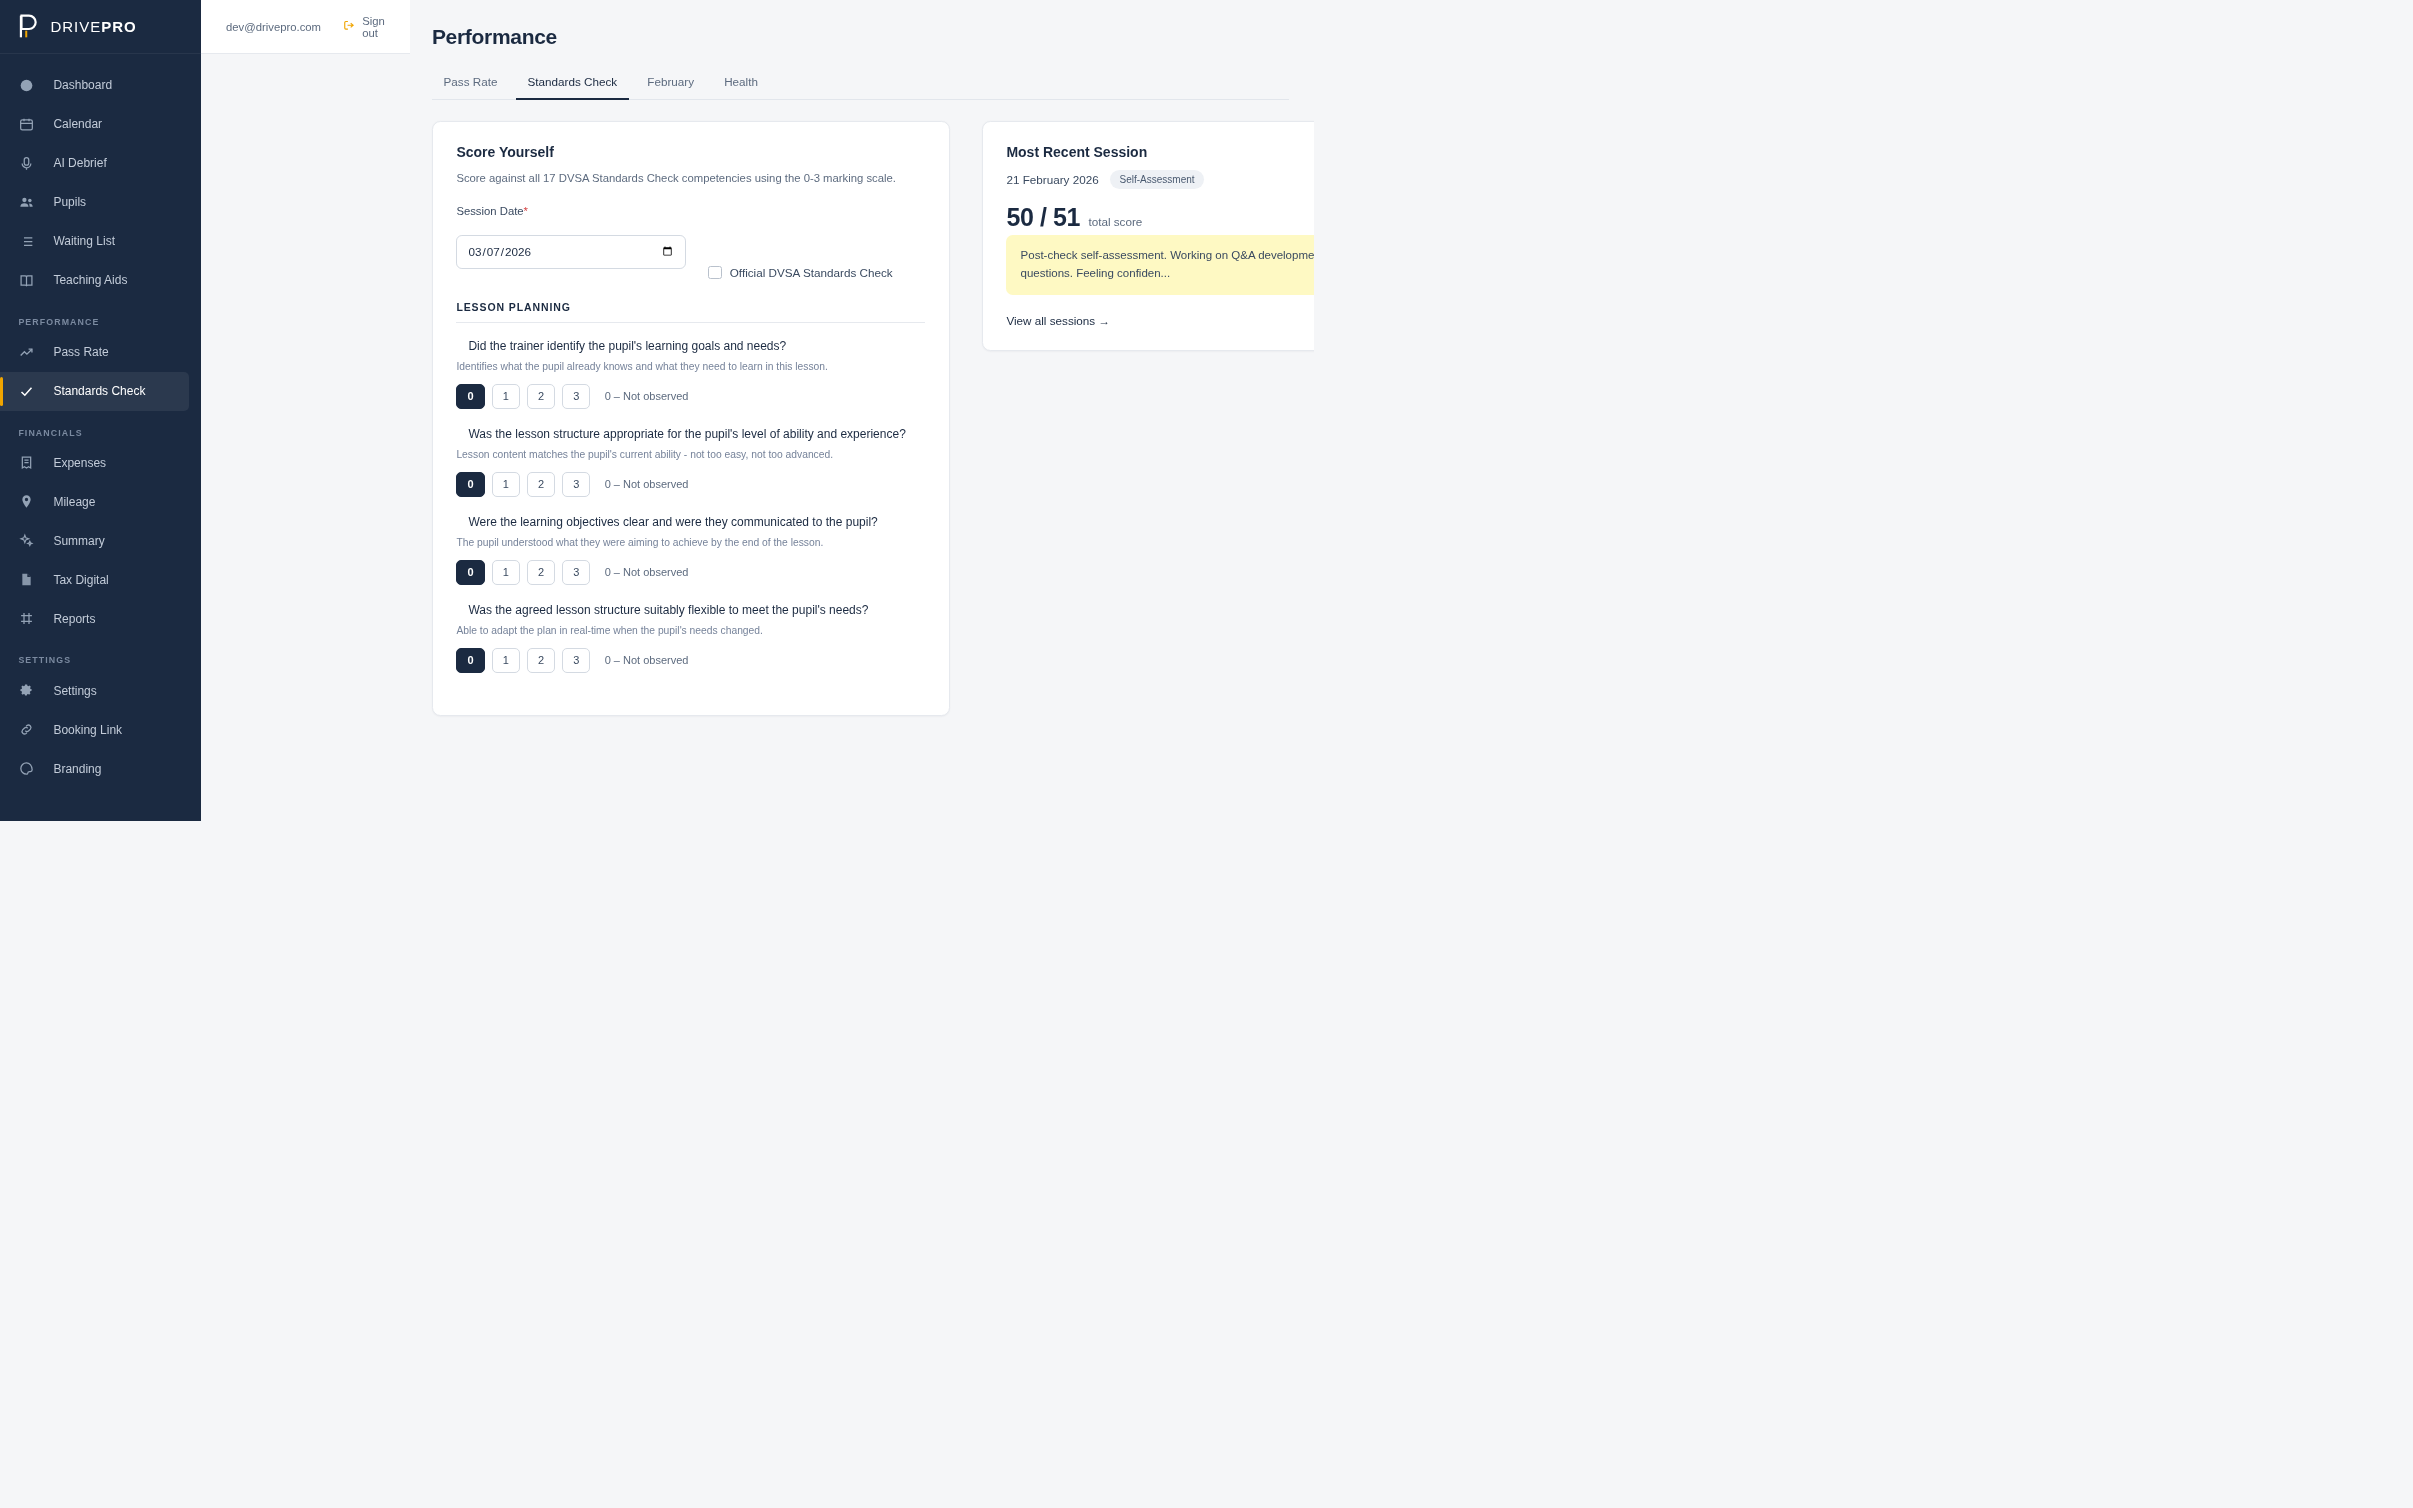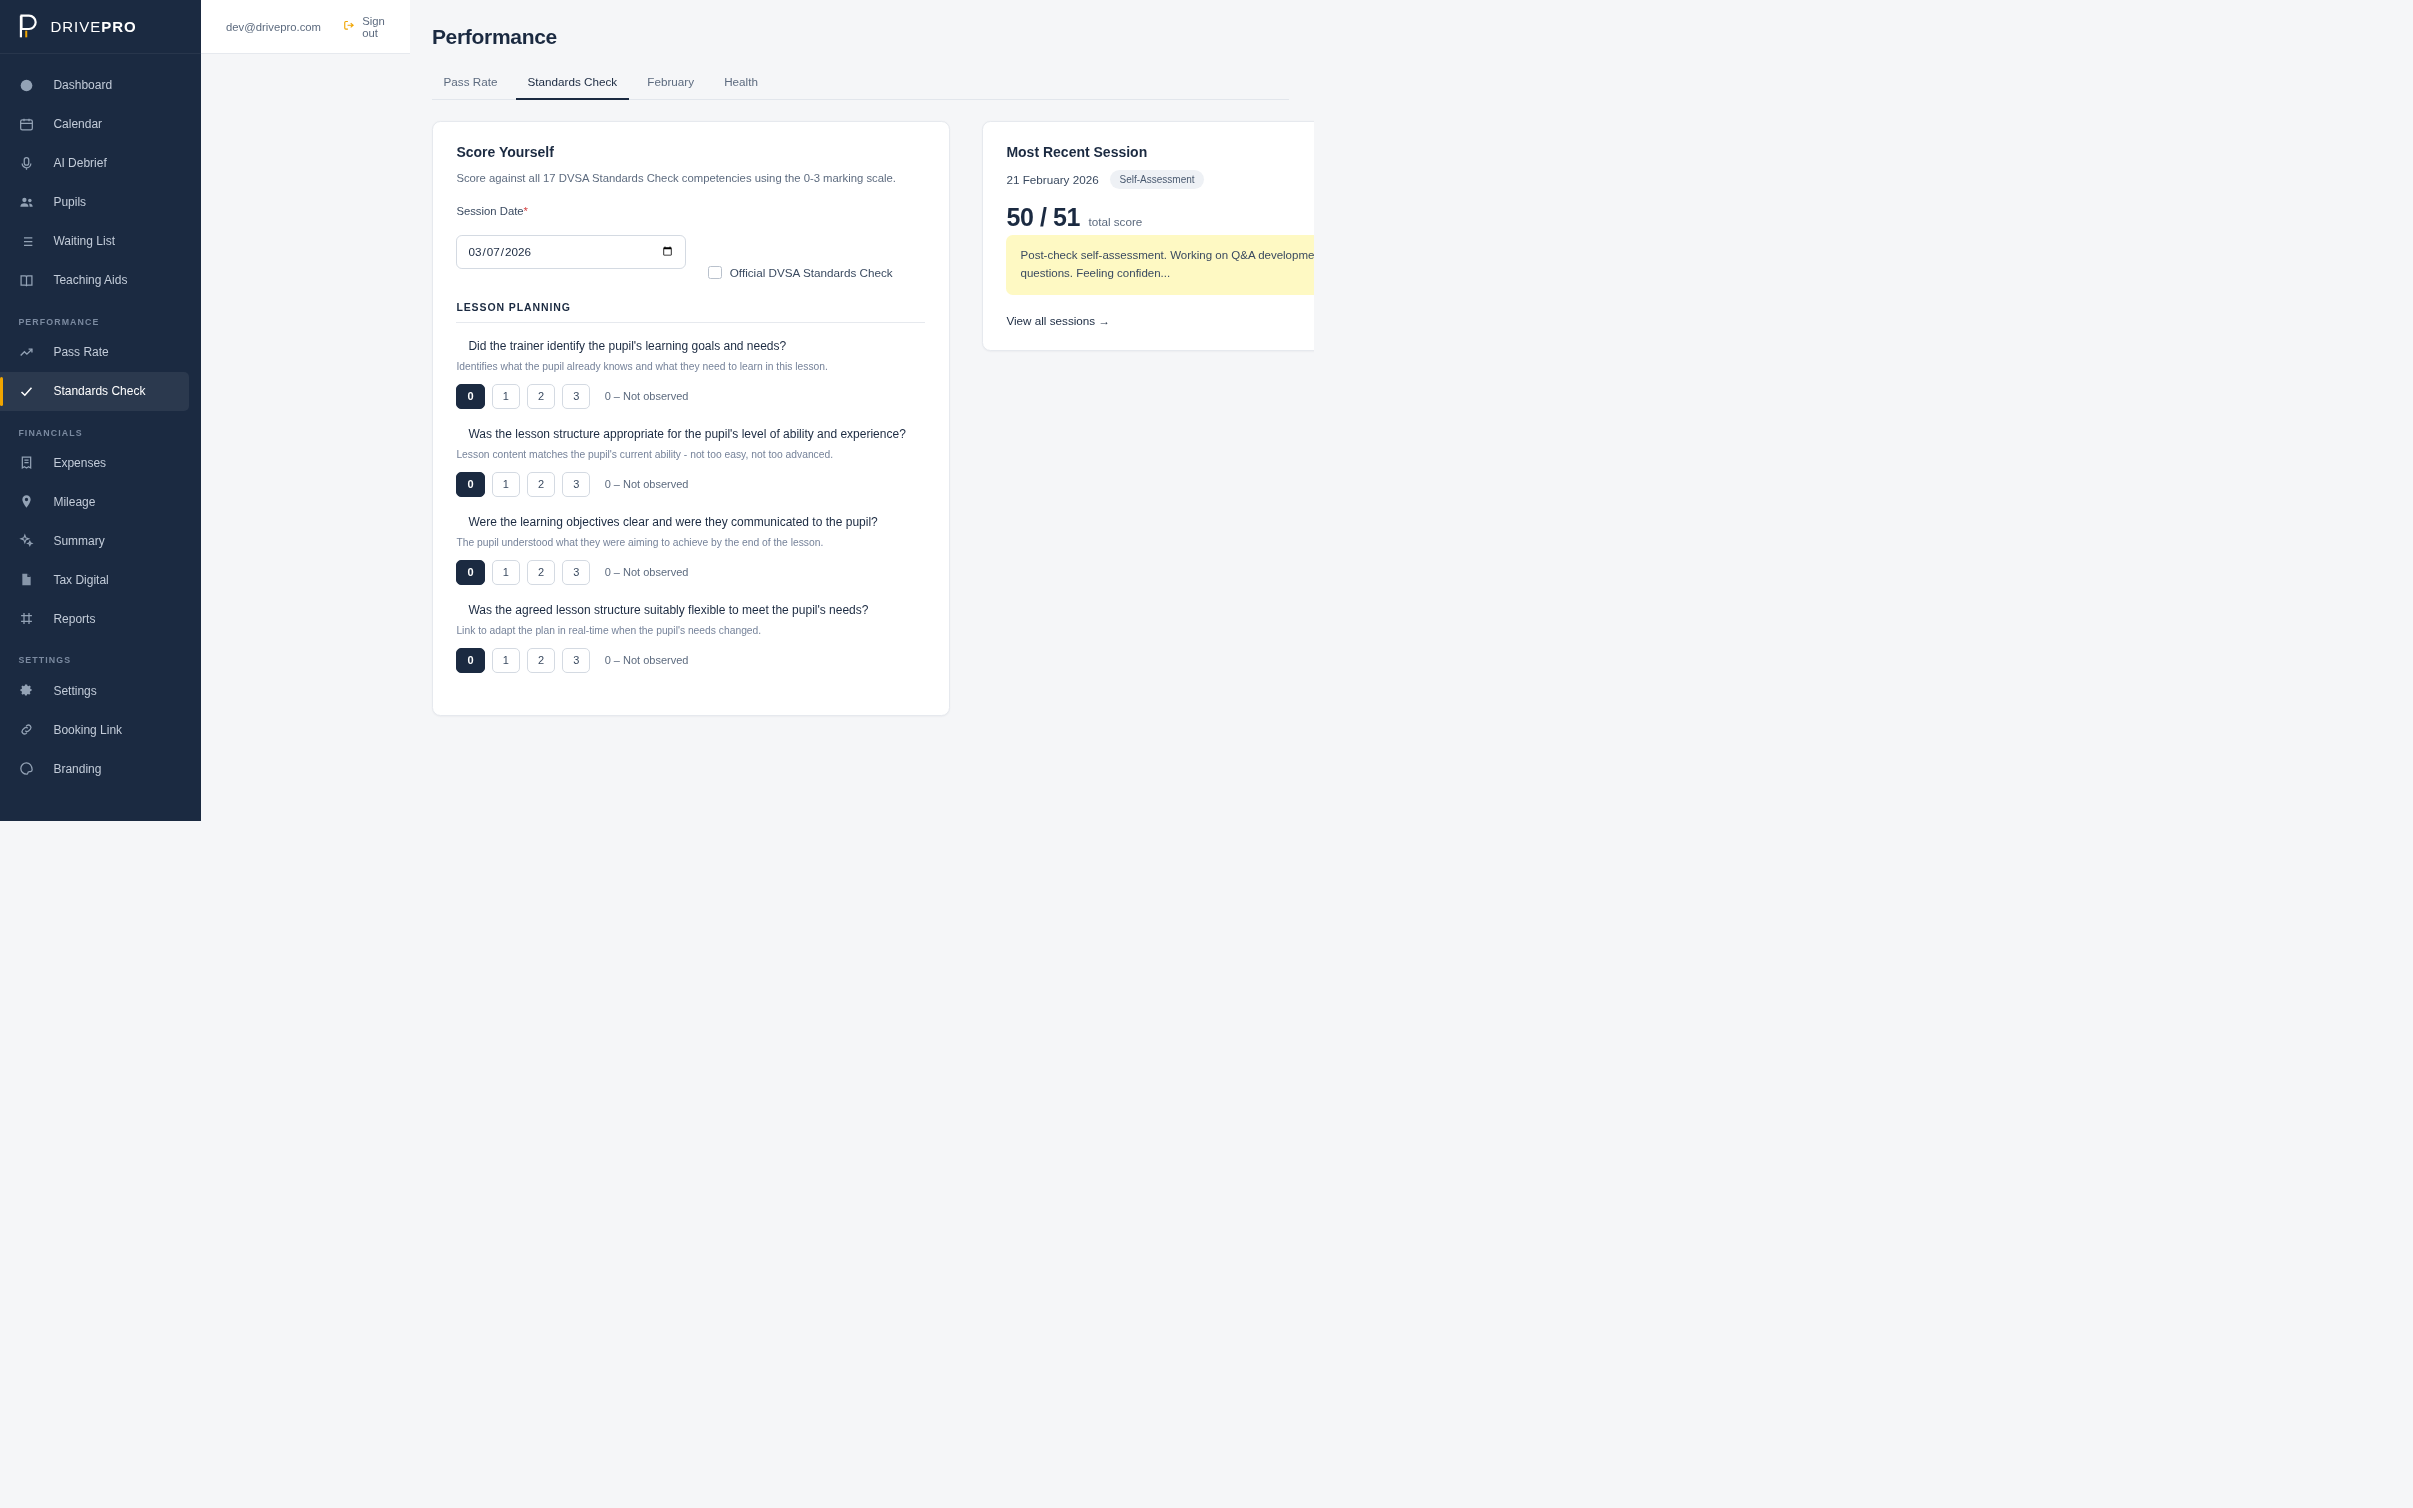--- a/index.html
+++ b/index.html
@@ -522,21 +522,21 @@
             <span class="sbtn sel">0</span>
             <span class="sbtn">1</span>
             <span class="sbtn">2</span>
             <span class="sbtn">3</span>
             <span class="scale-note">0 – Not observed</span>
           </div>
         </div>
 
         <div class="q">
           <div class="q-text">Was the agreed lesson structure suitably flexible to meet the pupil's needs?</div>
-          <div class="q-hint">Link to adapt the plan in real-time when the pupil's needs changed.</div>
+          <div class="q-hint">Able to adapt the plan in real-time when the pupil's needs changed.</div>
           <div class="scale">
             <span class="sbtn sel">0</span>
             <span class="sbtn">1</span>
             <span class="sbtn">2</span>
             <span class="sbtn">3</span>
             <span class="scale-note">0 – Not observed</span>
           </div>
         </div>
 
       </div>

